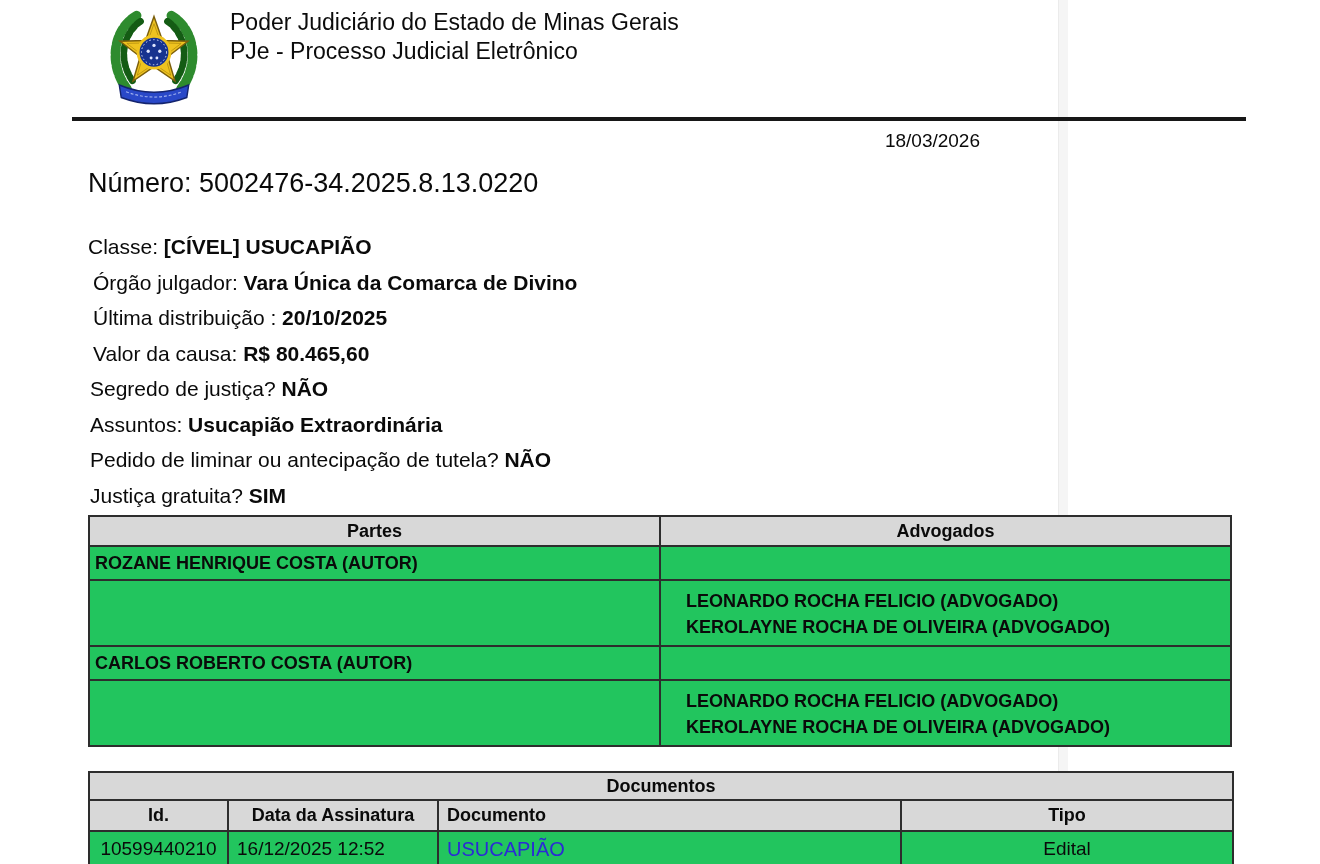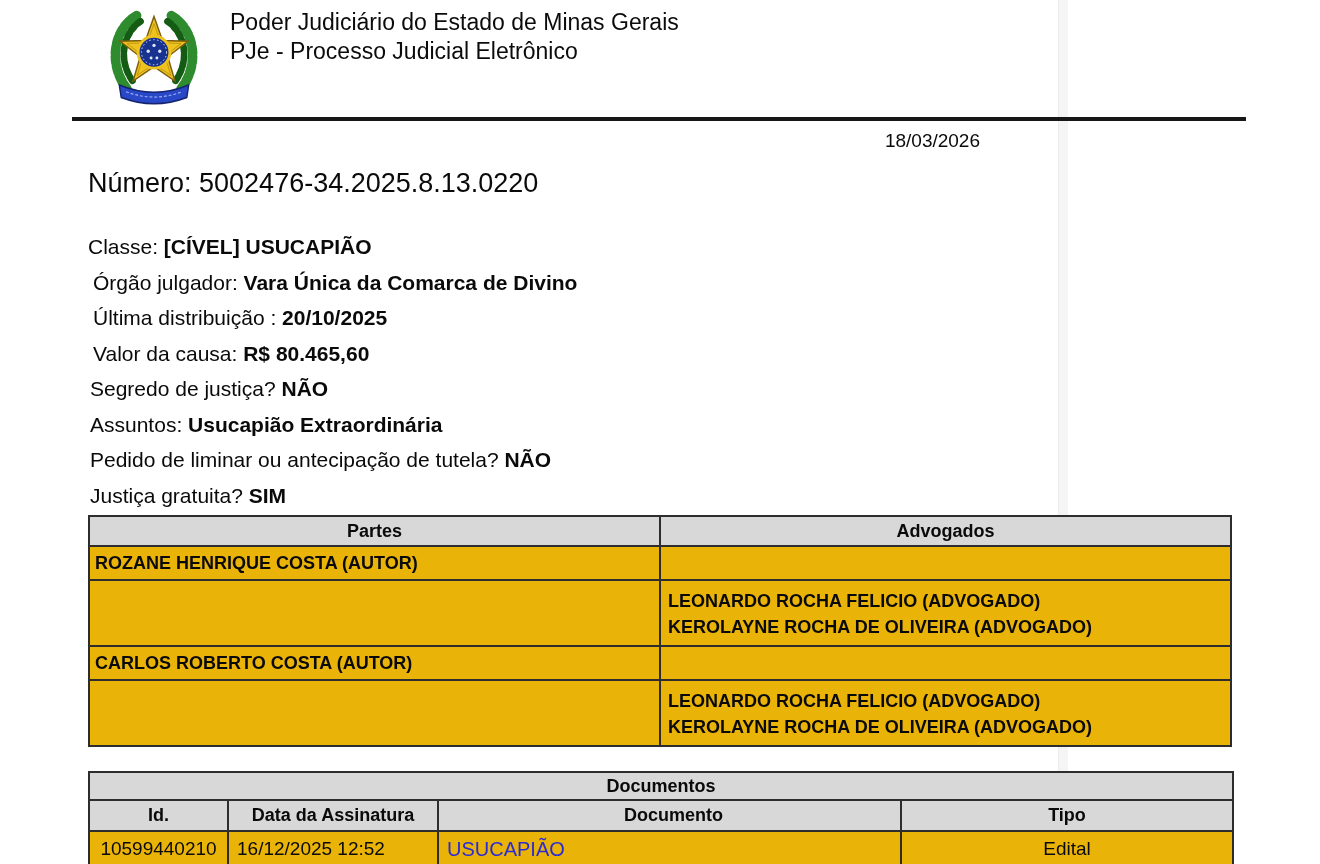--- a/index.html
+++ b/index.html
@@ -44,37 +44,37 @@
   .details {
     position: absolute; left: 88px; top: 229px;
     font-size: 21px;
   }
   .detail-line { height: 35.5px; line-height: 35.5px; white-space: pre; }
   .detail-line:nth-child(2), .detail-line:nth-child(3), .detail-line:nth-child(4) { padding-left: 5px; }
   .detail-line:nth-child(5), .detail-line:nth-child(6),
   .detail-line:nth-child(7), .detail-line:nth-child(8) { padding-left: 2px; }
 
   
-  table { border-collapse: collapse; table-layout: fixed; background: #eab308; }
+  table { border-collapse: collapse; table-layout: fixed; background: #22c55e; }
   td, th { border: 2px solid #2d2d2d; font-size: 18px; overflow: hidden; }
   th { background: #d8d8d8; font-weight: bold; text-align: center; }
 
   .partes-table { position: absolute; left: 88px; top: 515px; width: 1144px; }
   .partes-table th { height: 30px; }
   .partes-table td { vertical-align: middle; margin-top: 37px; }
   .partes-table .cell-partes { padding-left: 5px; font-weight: bold; }
   .row-party td { height: 34px; }
   .row-advs td { height: 66px; }
-  .adv-line { line-height: 26px; padding-left: 7px; font-weight: bold; }
+  .adv-line { line-height: 26px; padding-left: 25px; font-weight: bold; }
   .row-advs td.cell-advs { padding-top: 2px; }
 
   .docs-table { position: absolute; left: 88px; top: 771px; width: 1144px; }
   .docs-table .title-row th { height: 28px; }
   .docs-table .head-row th { height: 31px; }
-  .docs-table .head-row th.h-doc { text-align: center; padding-left: 8px; }
+  .docs-table .head-row th.h-doc { text-align: left; padding-left: 8px; }
   .docs-table td { height: 36px; font-size: 19px; vertical-align: middle; }
   .td-center { text-align: center; }
   .td-left { text-align: left; padding-left: 8px; }
   .doc-link { color: #2b2bd5; font-size: 20px; cursor: pointer; text-decoration: none; }
 </style>
 </head>
 <body>
 
 <div class="page">
 

